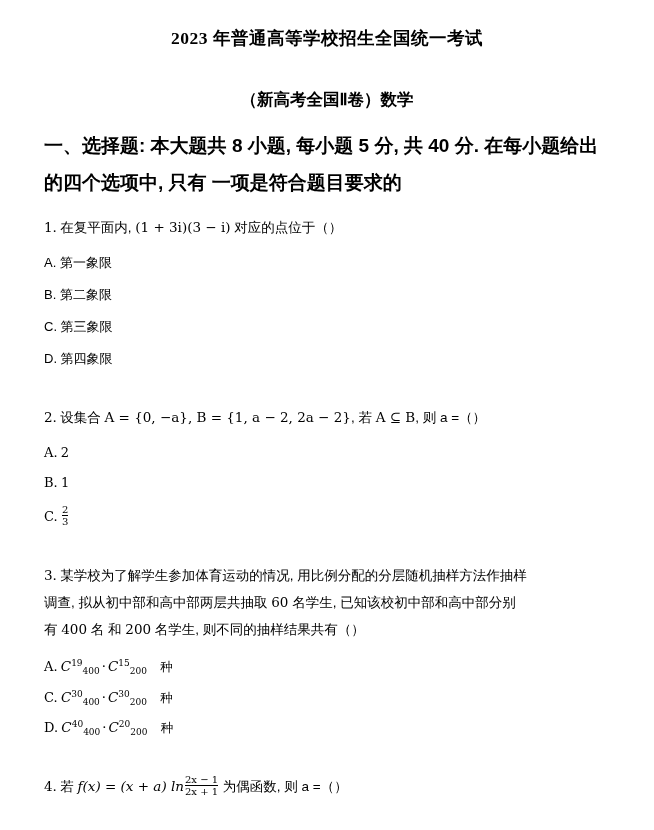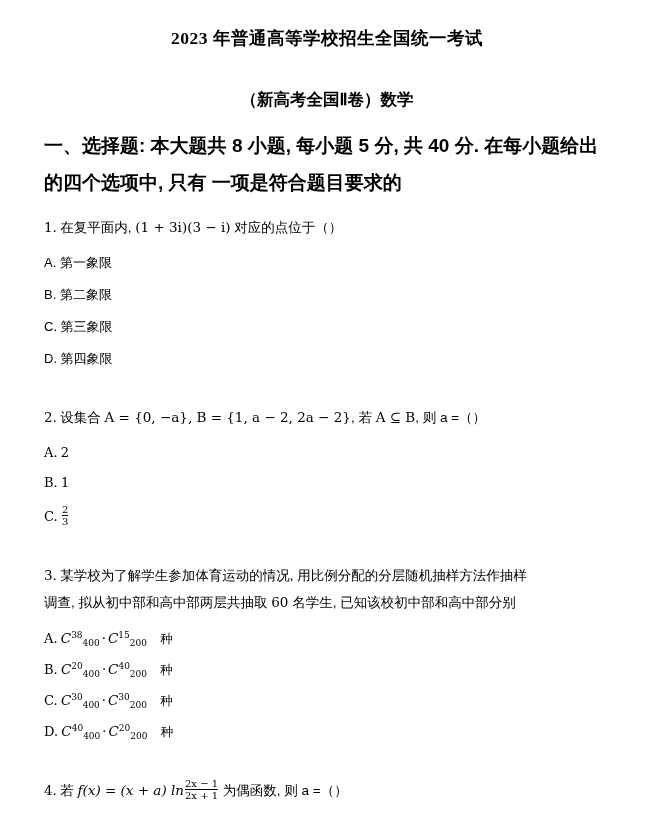--- a/index.html
+++ b/index.html
@@ -184,30 +184,28 @@
 
   <div class="q">
     <div class="q-stem">
       <div>
         <span class="num">3.</span>
         <span class="cn">某学校为了解学生参加体育运动的情况, 用比例分配的分层随机抽样方法作抽样</span>
       </div>
       <div>
         <span class="cn">调查, 拟从初中部和高中部两层共抽取 </span><span class="num">60</span><span class="cn"> 名学生, 已知该校初中部和高中部分别</span>
       </div>
+      <div>
+        <span class="cn">有 </span><span class="num">400</span><span class="cn"> 名 和 </span><span class="num">200</span><span class="cn"> 名学生, 则不同的抽样结果共有（）</span>
+      </div>
     </div>
     <div class="opts">
       <div class="opt">
         <span class="num">A.</span>
-        <span class="comb"><span class="big">C</span><span class="sup">38</span><span class="sub">400</span></span><span class="dot">·</span><span class="comb"><span class="big">C</span><span class="sup">15</span><span class="sub">200</span></span>
-        <span class="kind">种</span>
-      </div>
-      <div class="opt">
-        <span class="num">B.</span>
-        <span class="comb"><span class="big">C</span><span class="sup">20</span><span class="sub">400</span></span><span class="dot">·</span><span class="comb"><span class="big">C</span><span class="sup">40</span><span class="sub">200</span></span>
+        <span class="comb"><span class="big">C</span><span class="sup">19</span><span class="sub">400</span></span><span class="dot">·</span><span class="comb"><span class="big">C</span><span class="sup">15</span><span class="sub">200</span></span>
         <span class="kind">种</span>
       </div>
       <div class="opt">
         <span class="num">C.</span>
         <span class="comb"><span class="big">C</span><span class="sup">30</span><span class="sub">400</span></span><span class="dot">·</span><span class="comb"><span class="big">C</span><span class="sup">30</span><span class="sub">200</span></span>
         <span class="kind">种</span>
       </div>
       <div class="opt">
         <span class="num">D.</span>
         <span class="comb"><span class="big">C</span><span class="sup">40</span><span class="sub">400</span></span><span class="dot">·</span><span class="comb"><span class="big">C</span><span class="sup">20</span><span class="sub">200</span></span>

